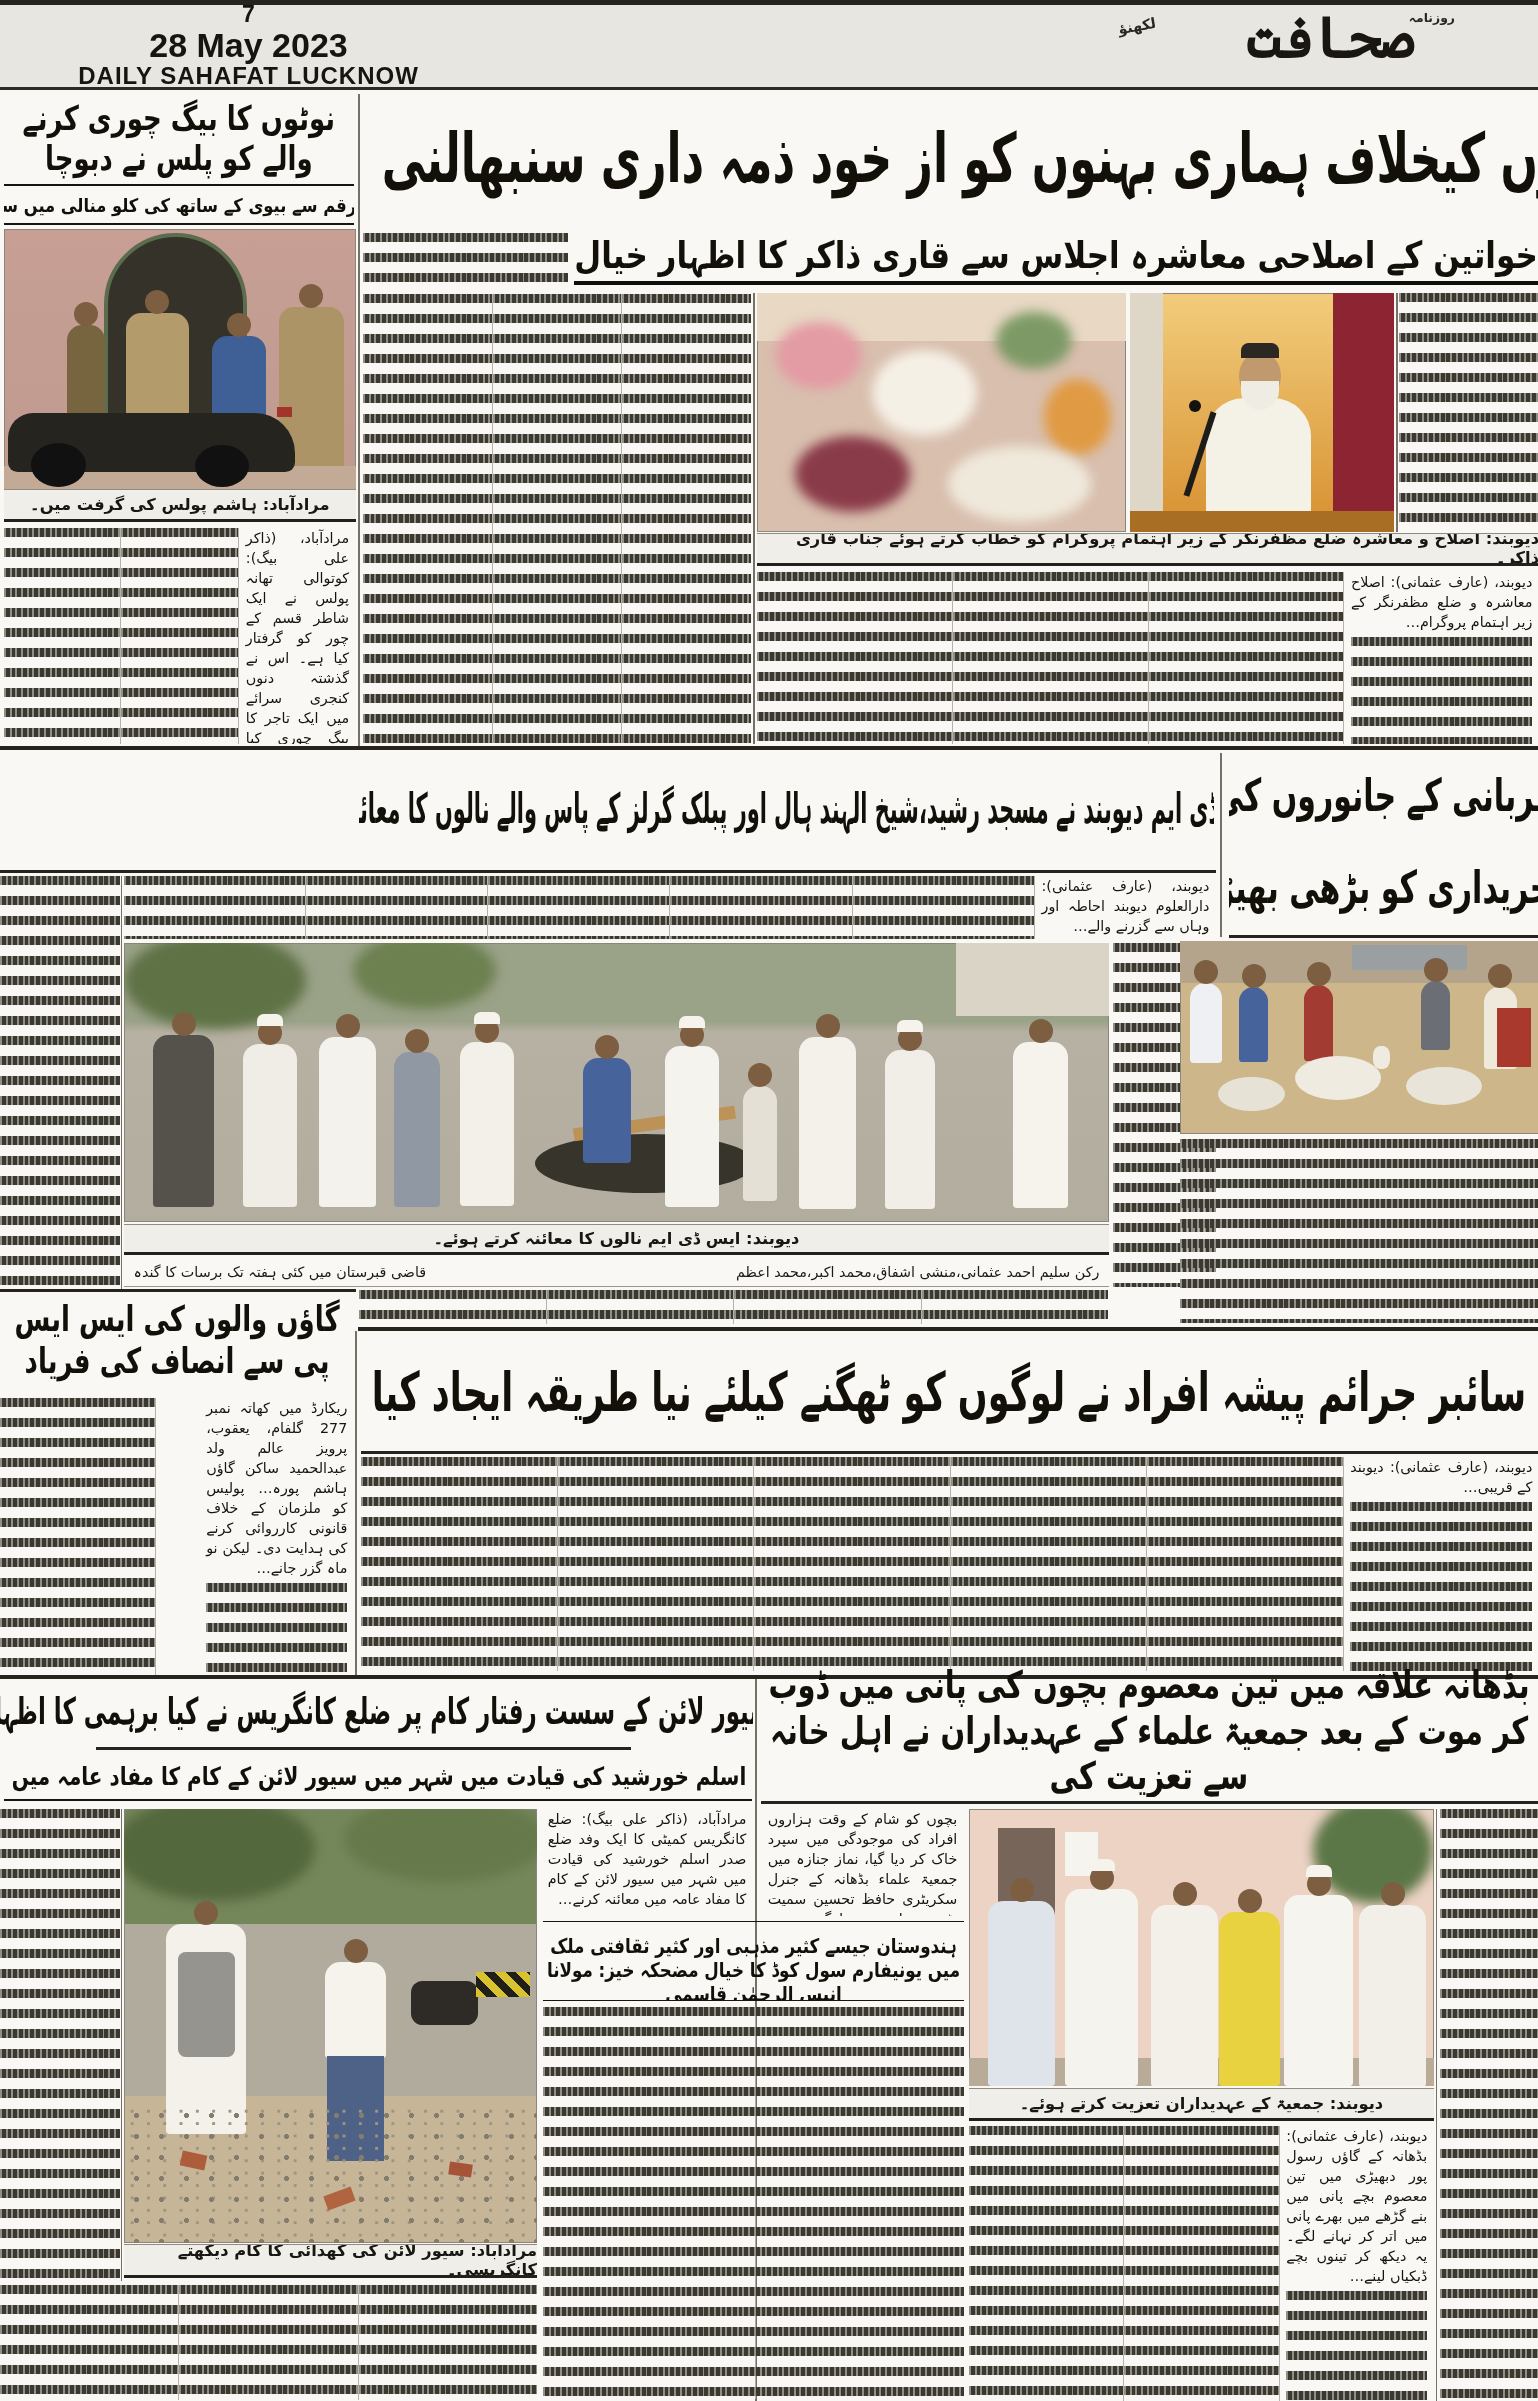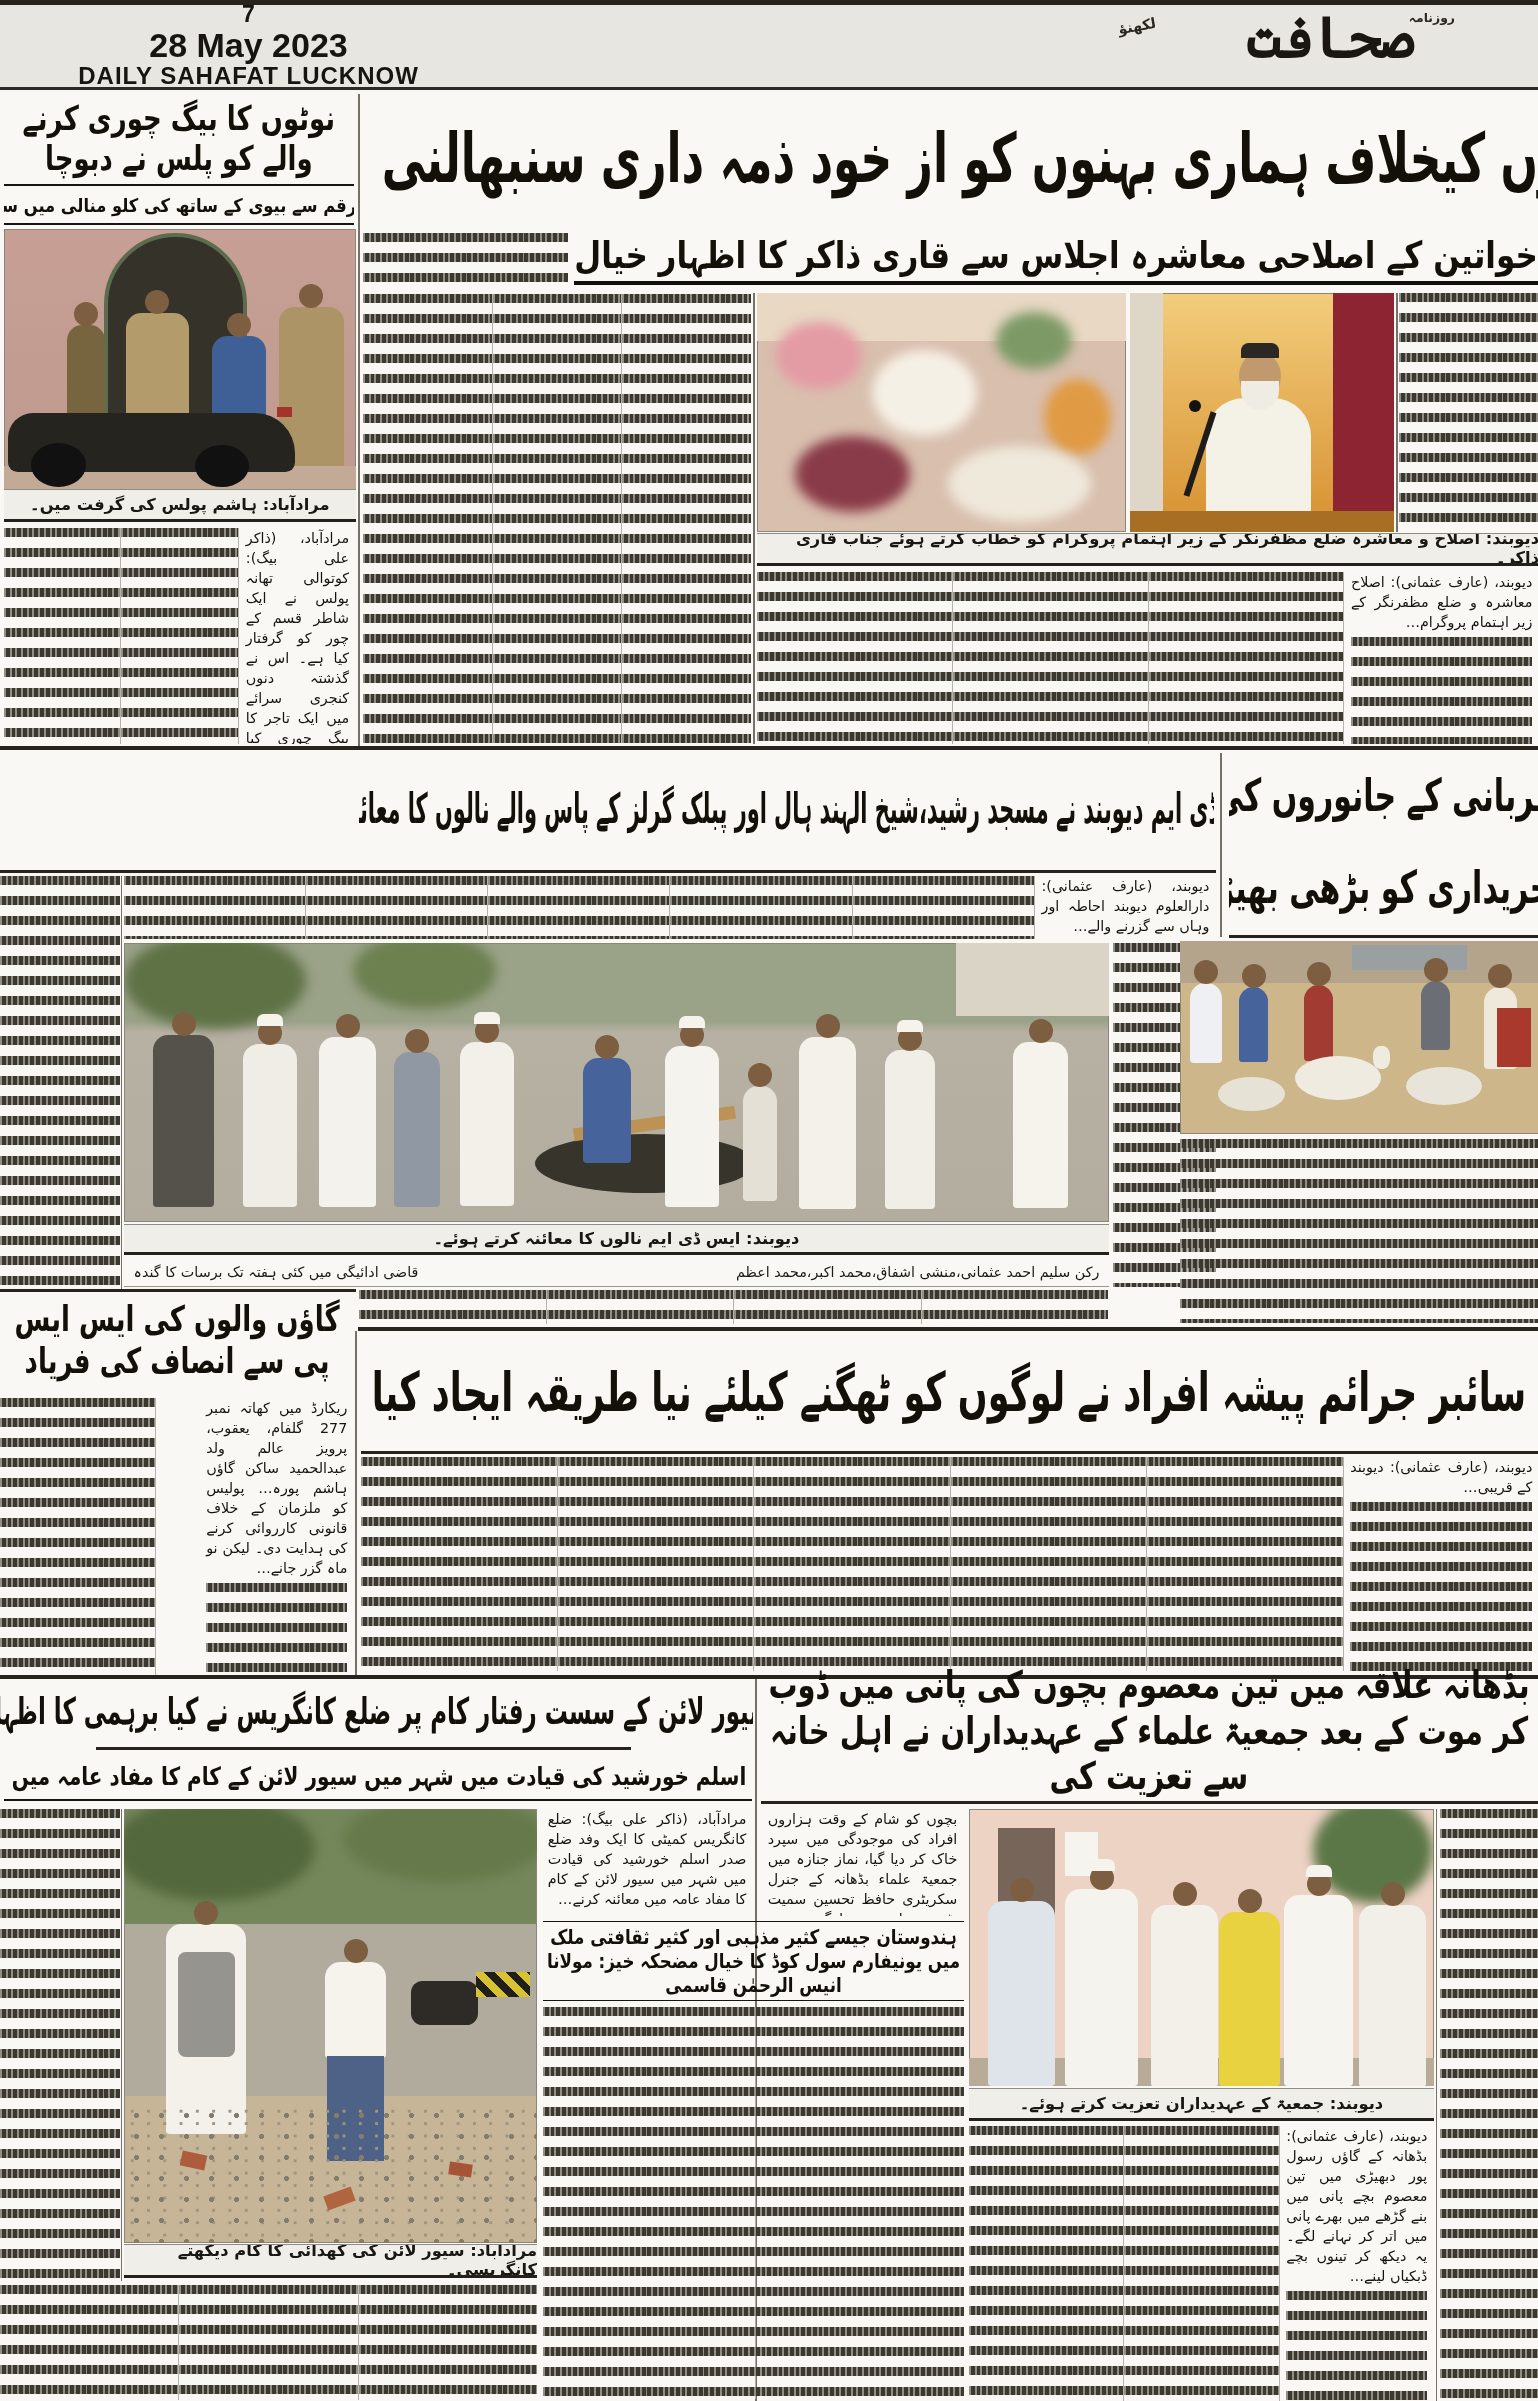--- a/index.html
+++ b/index.html
@@ -220,21 +220,21 @@
   <div class="ph" style="left:226px;top:126px;width:76px;height:38px;background:#e9e4da;border-radius:50%;"></div>
   <div class="ph" style="left:38px;top:136px;width:67px;height:34px;background:#e7e2d6;border-radius:50%;"></div>
   <div class="ph" style="left:317px;top:67px;width:34px;height:59px;background:#a8392c;"></div>
 </div>
 
 <div class="cap" style="left:124px;top:1224px;width:985px;height:31px;">
   <span>دیوبند: ایس ڈی ایم نالوں کا معائنہ کرتے ہوئے۔</span>
 </div>
 <div class="abs rtl" style="left:124px;top:1258px;width:985px;height:29px;display:flex;justify-content:space-between;align-items:center;font-size:14.3px;padding:0 9.6px;border-bottom:1px solid #9b968c;">
   <span>رکن سلیم احمد عثمانی،منشی اشفاق،محمد اکبر،محمد اعظم</span>
-  <span>قاضی ادائیگی میں کئی ہفتہ تک برسات کا گندہ</span>
+  <span>قاضی قبرستان میں کئی ہفتہ تک برسات کا گندہ</span>
 </div>
 <div class="cols" style="left:359px;top:1290px;width:749px;height:34px;">
   <div class="col greekbg"></div>
   <div class="col greekbg"></div>
   <div class="col greekbg"></div>
   <div class="col greekbg"></div>
 </div>
 <div class="cols" style="left:1180px;top:1139px;width:359px;height:184px;">
   <div class="col greekbg"></div>
 </div>
@@ -323,21 +323,21 @@
   <div class="fig" style="left:182px;top:96px;width:67px;height:182px;background:#f2f0e8;"></div>
   <div class="fig" style="left:250px;top:103px;width:61px;height:174px;background:#e8d23f;"></div>
   <div class="fig c" style="left:315px;top:86px;width:69px;height:191px;background:#f6f4ee;"></div>
   <div class="fig" style="left:390px;top:96px;width:67px;height:182px;background:#f1efe7;"></div>
 </div>
 <div class="rv" style="left:1436px;top:1809px;width:1px;height:593px;"></div>
 <div class="cols" style="left:1440px;top:1809px;width:99px;height:593px;">
   <div class="col greekbg"></div>
 </div>
 
-<div class="hl" style="left:543px;top:1921px;width:421px;height:80px;border-top:1.9px solid #17150f;border-bottom:1.9px solid #17150f;font-size:16.7px;">
+<div class="hl" style="left:543px;top:1921px;width:421px;height:80px;border-top:1.9px solid #17150f;border-bottom:1.9px solid #17150f;font-size:16.7px;align-items:flex-end;">
   <span style="transform:scaleY(1.2);">ہندوستان جیسے کثیر مذہبی اور کثیر ثقافتی ملک میں یونیفارم سول کوڈ کا خیال مضحکہ خیز: مولانا انیس الرحمٰن قاسمی</span>
 </div>
 <div class="cols" style="left:543px;top:2007px;width:421px;height:392px;">
   <div class="col greekbg"></div>
 </div>
 
 <div class="cap" style="left:969px;top:2088px;width:465px;height:32.5px;">
   <span>دیوبند: جمعیۃ کے عہدیداران تعزیت کرتے ہوئے۔</span>
 </div>
 <div class="cols" style="left:969px;top:2126px;width:465px;height:275px;">

